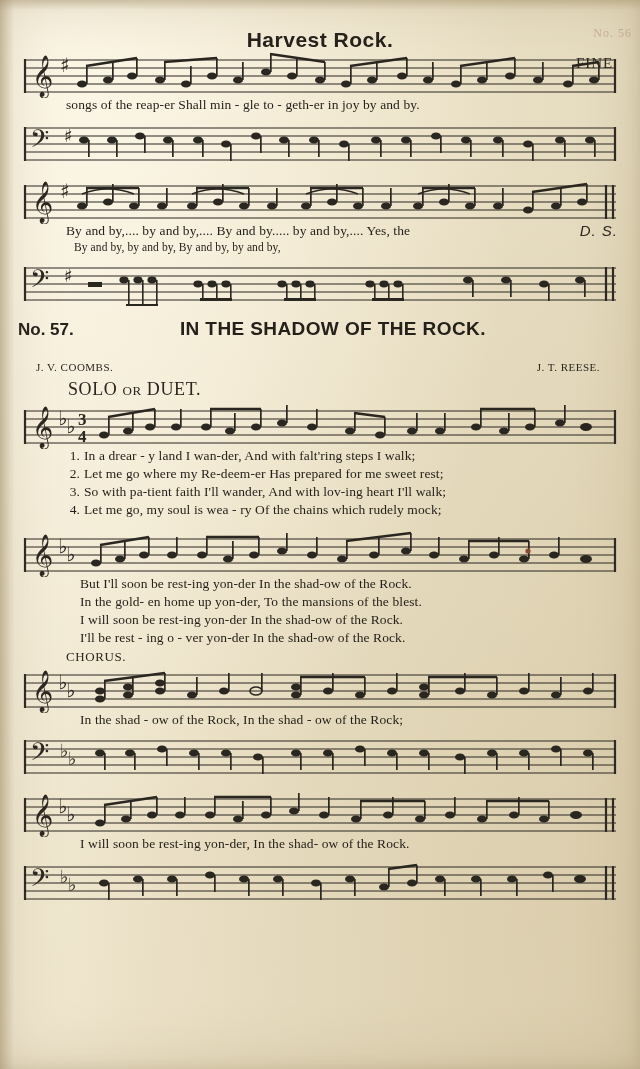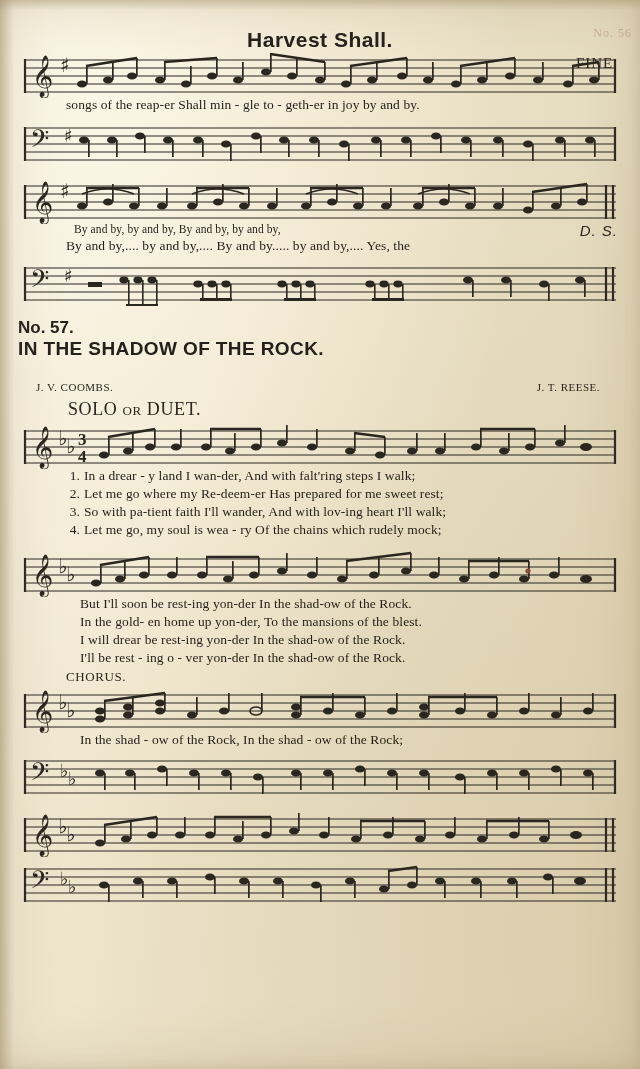--- a/index.html
+++ b/index.html
@@ -184,21 +184,21 @@
   .lyric-indent-1 { padding-left: 60px; }
 </style>
 </head>
 <body>
 
 <div class="page">
   <div class="edge-left"></div>
   <div class="edge-top"></div>
   <div class="corner-mark">No. 56</div>
 
-  <div class="title-main">Harvest Shall.</div>
+  <div class="title-main">Harvest Rock.</div>
   <div class="fine-mark">FINE.</div>
   <div class="ds-mark">D. S.</div>
 
   <div class="system">
     <div class="staff">
       <svg width="600" height="46" viewBox="0 0 600 46">
         <g stroke="#2a2620" stroke-width="1">
           <line x1="4" y1="8" x2="596" y2="8"></line>
           <line x1="4" y1="16" x2="596" y2="16"></line>
           <line x1="4" y1="24" x2="596" y2="24"></line>
@@ -389,22 +389,22 @@
         </g>
         <g stroke="#2a2620" stroke-width="2.6">
           <line x1="66" y1="10" x2="119" y2="10"></line>
           <line x1="176" y1="10" x2="229" y2="10"></line>
           <line x1="290" y1="10" x2="343" y2="10"></line>
           <line x1="402" y1="10" x2="455" y2="10"></line>
           <line x1="512" y1="14" x2="567" y2="6"></line>
         </g>
       </svg>
     </div>
+    <div class="lyric-line">By and by,.... by and by,.... By and by..... by and by,.... Yes, the</div>
     <div class="lyric-line small">By and by,          by and by,        By and by,         by and by,</div>
-    <div class="lyric-line">By and by,.... by and by,.... By and by..... by and by,.... Yes, the</div>
   </div>
 
   <div class="system" style="margin-top:4px;">
     <div class="staff">
       <svg width="600" height="46" viewBox="0 0 600 46">
         <g stroke="#2a2620" stroke-width="1">
           <line x1="4" y1="8" x2="596" y2="8"></line>
           <line x1="4" y1="16" x2="596" y2="16"></line>
           <line x1="4" y1="24" x2="596" y2="24"></line>
           <line x1="4" y1="32" x2="596" y2="32"></line>
@@ -453,21 +453,21 @@
             <rect x="490" y="20" width="1.7" height="17"></rect>
           <ellipse cx="524" cy="24" rx="5" ry="3.6"></ellipse>
             <rect x="528" y="24" width="1.7" height="17"></rect>
           <ellipse cx="560" cy="20" rx="5" ry="3.6"></ellipse>
             <rect x="564" y="20" width="1.7" height="17"></rect>
         </g>
       </svg>
     </div>
   </div>
 
-  <div class="hymn-header" style="margin-top:14px;flex-direction:column;">
+  <div class="hymn-header" style="margin-top:14px;">
     <div class="hymn-no">No. 57.</div>
     <div class="hymn-title">IN THE SHADOW OF THE ROCK.</div>
   </div>
   <div class="credits">
     <div class="credit-left">J. V. COOMBS.</div>
     <div class="credit-right">J. T. REESE.</div>
   </div>
   <div class="solo-mark">SOLO or DUET.</div>
 
   <div class="system" style="margin-top:3px;">
@@ -598,21 +598,21 @@
           <line x1="80" y1="14" x2="129" y2="6"></line>
           <line x1="186" y1="6" x2="239" y2="6"></line>
           <line x1="326" y1="10" x2="391" y2="2"></line>
           <line x1="448" y1="10" x2="509" y2="10"></line>
         </g>
         <circle cx="508" cy="20" r="2.6" fill="#8a4a32"></circle>
       </svg>
     </div>
     <div class="lyric-line lyric-indent-1">But  I'll soon  be rest-ing yon-der   In   the shad-ow  of  the Rock.</div>
     <div class="lyric-line lyric-indent-1">In    the gold- en home up yon-der,  To   the mansions of  the blest.</div>
-    <div class="lyric-line lyric-indent-1">I     will drear  be rest-ing yon-der   In   the shad-ow  of  the Rock.</div>
+    <div class="lyric-line lyric-indent-1">I     will soon  be rest-ing yon-der   In   the shad-ow  of  the Rock.</div>
     <div class="lyric-line lyric-indent-1">I'll   be rest - ing  o - ver yon-der   In   the shad-ow  of  the Rock.</div>
   </div>
 
   <div class="chorus-mark">CHORUS.</div>
 
   <div class="system" style="margin-top:2px;">
     <div class="staff">
       <svg width="600" height="46" viewBox="0 0 600 46">
         <g stroke="#2a2620" stroke-width="1">
           <line x1="4" y1="8" x2="596" y2="8"></line>
@@ -786,20 +786,21 @@
           <ellipse cx="556" cy="24" rx="6" ry="4"></ellipse>
         </g>
         <g stroke="#2a2620" stroke-width="2.6">
           <line x1="84" y1="14" x2="137" y2="6"></line>
           <line x1="194" y1="6" x2="251" y2="6"></line>
           <line x1="340" y1="10" x2="405" y2="10"></line>
           <line x1="466" y1="10" x2="529" y2="10"></line>
         </g>
       </svg>
     </div>
+    <div class="lyric-line lyric-indent-1">I  will soon  be rest-ing  yon-der,   In   the shad- ow  of  the Rock.</div>
   </div>
 
   <div class="system" style="margin-top:6px;">
     <div class="staff">
       <svg width="600" height="46" viewBox="0 0 600 46">
         <g stroke="#2a2620" stroke-width="1">
           <line x1="4" y1="8" x2="596" y2="8"></line>
           <line x1="4" y1="16" x2="596" y2="16"></line>
           <line x1="4" y1="24" x2="596" y2="24"></line>
           <line x1="4" y1="32" x2="596" y2="32"></line>

